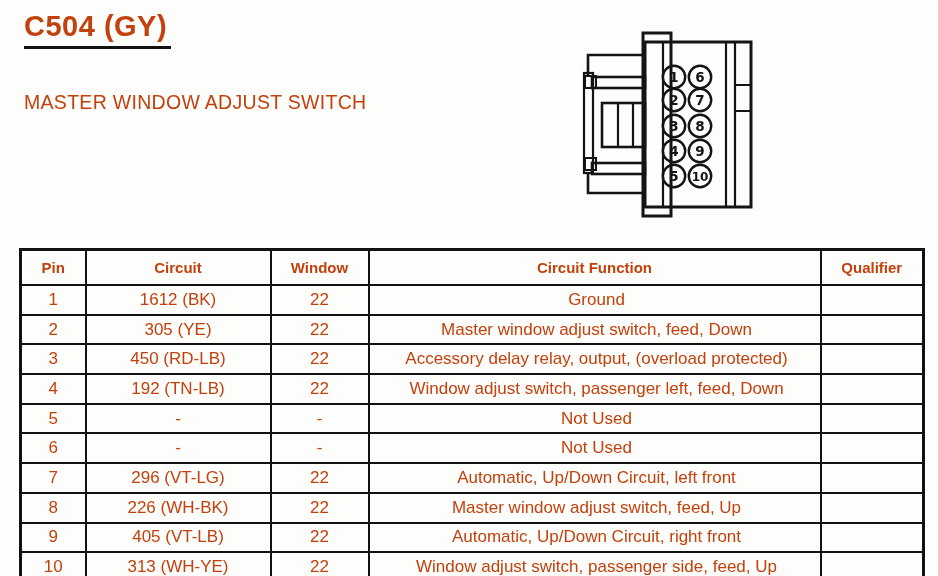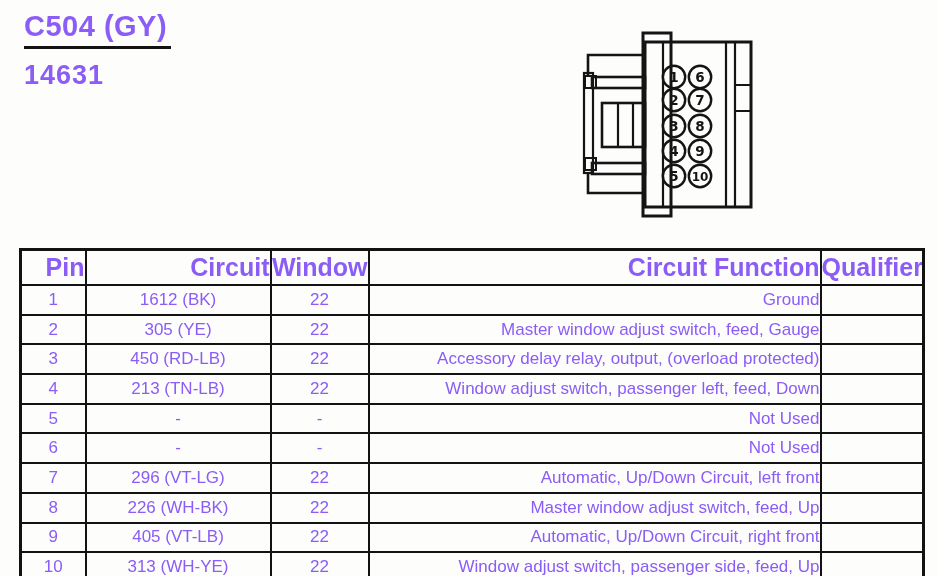--- a/index.html
+++ b/index.html
@@ -1,21 +1,21 @@
 <!DOCTYPE html>
 <html><head>
 <meta charset="utf-8">
 <style>
   html,body{margin:0;padding:0;background:#e8e8e8;}
   .page{
     position:relative;
     width:938px;height:576px;
     background:#fdfdfc;
     font-family:"Liberation Sans", sans-serif;
-    color:#8b5cf6;
+    color:#c2410c;
     overflow:hidden;
   }
   
   .hdr-title{
     position:absolute;left:24px;top:10px;
     font-size:29px;font-weight:bold;letter-spacing:.5px;
     border-bottom:3.5px solid #121212;
     padding:0 4px 3px 0;
     display:inline-block;
   }
@@ -42,36 +42,36 @@
     border-collapse:collapse;table-layout:fixed;
     width:903px;
     border:3px solid #121212;
   }
   table.pinout th, table.pinout td{
     border:2.5px solid #121212;
     padding:0;
     overflow:hidden;white-space:nowrap;
   }
   table.pinout th{
-    height:33px;font-size:25px;font-weight:bold;text-align:right;
+    height:33px;font-size:15px;font-weight:bold;text-align:center;
   }
   table.pinout td{
     height:27.7px;font-size:17px;text-align:center;vertical-align:middle;
   }
-  table.pinout td.c-func{text-align:right;padding-left:4px;}
+  table.pinout td.c-func{text-align:center;padding-left:4px;}
   col.w-pin{width:65px;} col.w-circuit{width:185px;}
   col.w-gauge{width:98px;} col.w-func{width:452px;} col.w-qual{width:103px;}
 </style>
 </head>
 <body>
 
 <div class="page">
 
   <div class="hdr-title">C504 (GY)</div>
-  <div class="hdr-part">14631</div>
+  <div class="hdr-desc">MASTER WINDOW ADJUST SWITCH</div>
 
   <svg class="connector-svg" width="190" height="192" viewBox="0 0 190 192">
 
     <rect class="ln" x="68" y="7" width="28" height="183" stroke-width="3"></rect>
     <rect class="ln" x="70" y="16" width="106" height="165" stroke-width="3"></rect>
     <path class="ln" d="M88,16 V181" stroke-width="2.2"></path>
 
     <path class="ln" d="M151,16 V181 M160,16 V181" stroke-width="2.2"></path>
     <path class="ln" d="M160,59 H176 M160,85 H176" stroke-width="2.2"></path>
 
@@ -150,33 +150,33 @@
       <td class="c-pin">1</td>
       <td class="c-circuit">1612 (BK)</td>
       <td class="c-gauge">22</td>
       <td class="c-func">Ground</td>
       <td class="c-qual"></td>
     </tr>
         <tr>
       <td class="c-pin">2</td>
       <td class="c-circuit">305 (YE)</td>
       <td class="c-gauge">22</td>
-      <td class="c-func">Master window adjust switch, feed, Gauge</td>
+      <td class="c-func">Master window adjust switch, feed, Down</td>
       <td class="c-qual"></td>
     </tr>
         <tr>
       <td class="c-pin">3</td>
       <td class="c-circuit">450 (RD-LB)</td>
       <td class="c-gauge">22</td>
       <td class="c-func">Accessory delay relay, output, (overload protected)</td>
       <td class="c-qual"></td>
     </tr>
         <tr>
       <td class="c-pin">4</td>
-      <td class="c-circuit">213 (TN-LB)</td>
+      <td class="c-circuit">192 (TN-LB)</td>
       <td class="c-gauge">22</td>
       <td class="c-func">Window adjust switch, passenger left, feed, Down</td>
       <td class="c-qual"></td>
     </tr>
         <tr>
       <td class="c-pin">5</td>
       <td class="c-circuit">-</td>
       <td class="c-gauge">-</td>
       <td class="c-func">Not Used</td>
       <td class="c-qual"></td>

